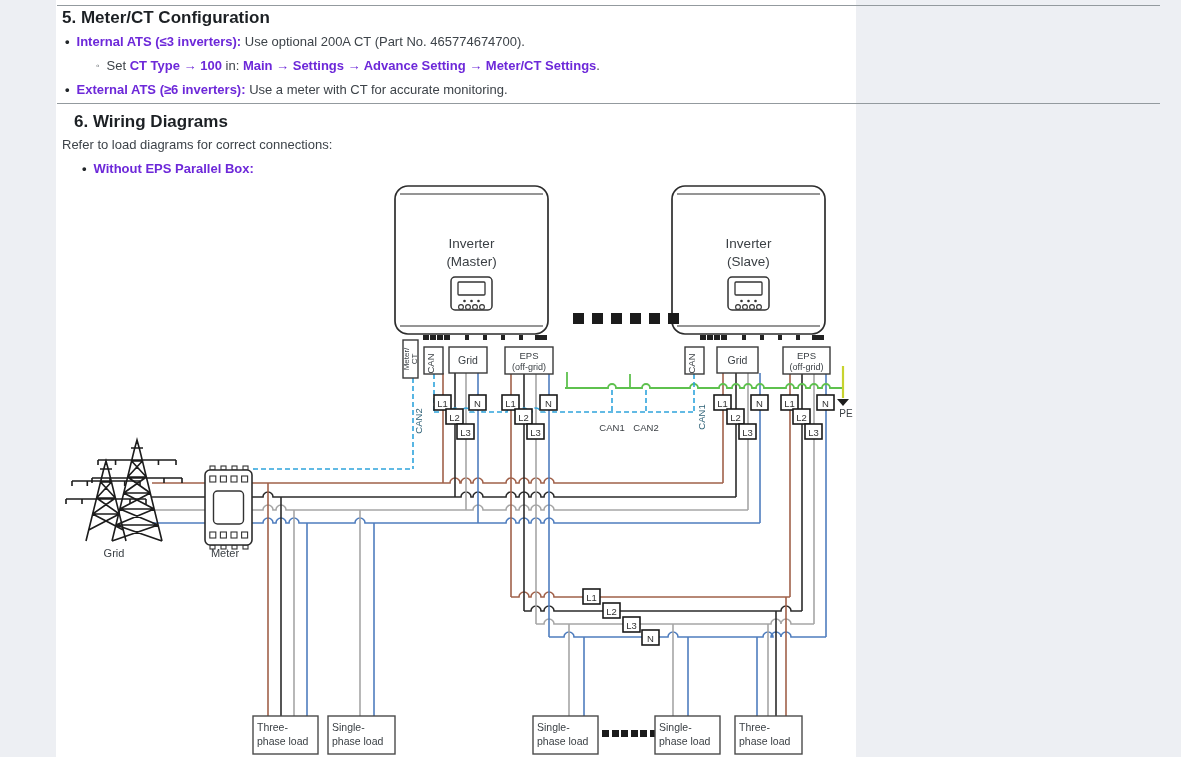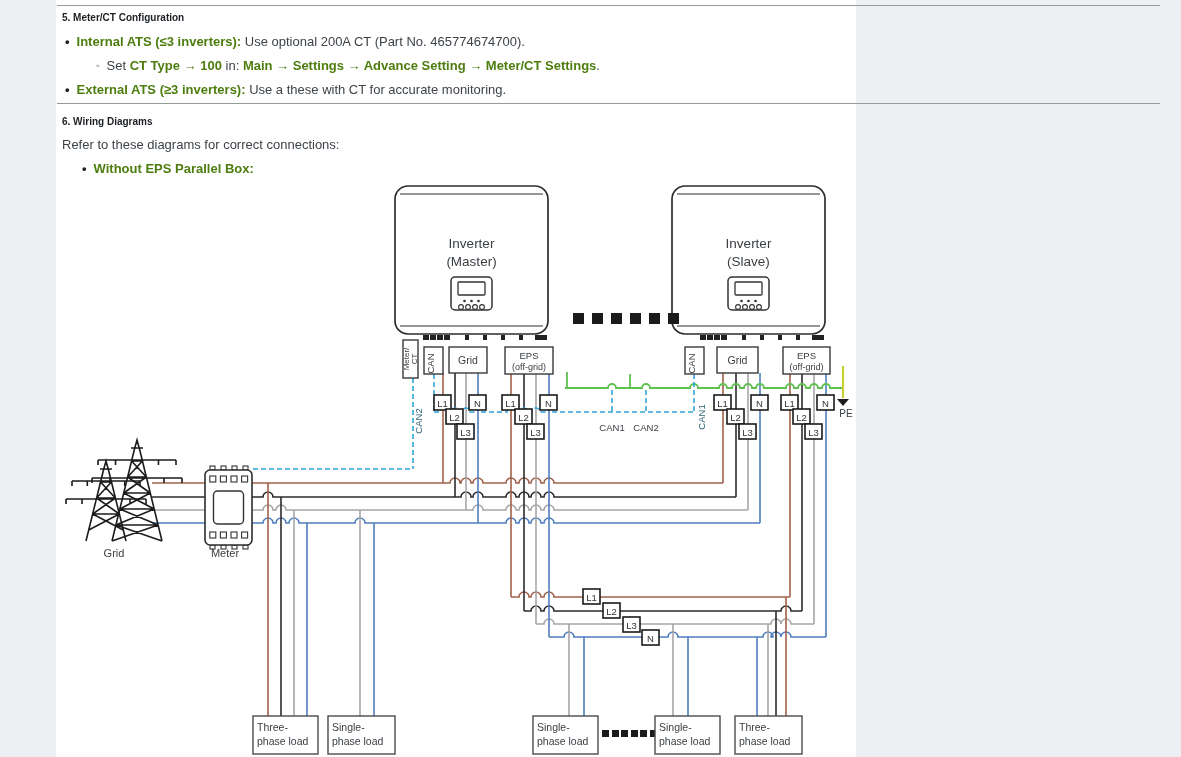--- a/index.html
+++ b/index.html
@@ -4,47 +4,47 @@
 <style>
   html,body{margin:0;padding:0}
   body{
     width:1181px;height:757px;position:relative;overflow:hidden;
     background:#edeff3;
     font-family:"Liberation Sans",sans-serif;
   }
   .card{position:absolute;left:56px;top:0;width:800px;height:757px;background:#ffffff}
   .hr{position:absolute;left:57px;width:1103px;height:1px;background:#939a9e}
   .t{position:absolute;font-size:13px;color:#3d4349;white-space:nowrap;line-height:14px}
-  .b{font-weight:700;color:#4d7c0f}
-  .h{font-weight:700;color:#1c2024;font-size:10px}
+  .b{font-weight:700;color:#6d28d9}
+  .h{font-weight:700;color:#1c2024;font-size:17px}
   .mk{display:inline-block;margin-right:7px;color:#22262a;font-weight:700}
   .mk2{display:inline-block;margin-right:7px;color:#3d4349;font-size:10px;vertical-align:1px}
   .diagram{position:absolute;left:62px;top:177px;width:794px;height:580px;background:#fff}
   svg{font-family:"Liberation Sans",sans-serif}
 </style>
 </head>
 <body>
 
 <div class="card"></div>
 
 <div class="hr" style="top:5px"></div>
 
 <div class="t h" style="left:62px;top:11px">5. Meter/CT Configuration</div>
 
 <div class="t" style="left:65px;top:35px"><span class="mk">•</span><span class="b">Internal ATS (≤3 inverters):</span><span> Use optional 200A CT (Part No. 465774674700).</span></div>
 
 <div class="t" style="left:96px;top:59px"><span class="mk2">◦</span><span>Set </span><span class="b">CT Type → 100</span><span> in: </span><span class="b">Main → Settings → Advance Setting → Meter/CT Settings</span><span>.</span></div>
 
-<div class="t" style="left:65px;top:83px"><span class="mk">•</span><span class="b">External ATS (≥3 inverters):</span><span> Use a these with CT for accurate monitoring.</span></div>
+<div class="t" style="left:65px;top:83px"><span class="mk">•</span><span class="b">External ATS (≥6 inverters):</span><span> Use a meter with CT for accurate monitoring.</span></div>
 
 <div class="hr" style="top:103px"></div>
 
-<div class="t h" style="left:62px;top:115px">6. Wiring Diagrams</div>
-
-<div class="t" style="left:62px;top:138px">Refer to these diagrams for correct connections:</div>
+<div class="t h" style="left:74px;top:115px">6. Wiring Diagrams</div>
+
+<div class="t" style="left:62px;top:138px">Refer to load diagrams for correct connections:</div>
 
 <div class="t" style="left:82px;top:162px"><span class="mk">•</span><span class="b">Without EPS Parallel Box:</span></div>
 
 <div class="diagram">
   <svg id="wiring-svg" viewBox="62 177 794 580" width="794" height="580">
       <g fill="none">
         <path d="M 152 483 L 205 483" stroke="#a0614a" stroke-width="1.6"></path>
         <path d="M 152 497 L 205 497" stroke="#2b2b2b" stroke-width="1.6"></path>
         <path d="M 152 510 L 205 510" stroke="#a6a6a6" stroke-width="1.6"></path>
         <path d="M 152 523 L 205 523" stroke="#4f7dbe" stroke-width="1.6"></path>

